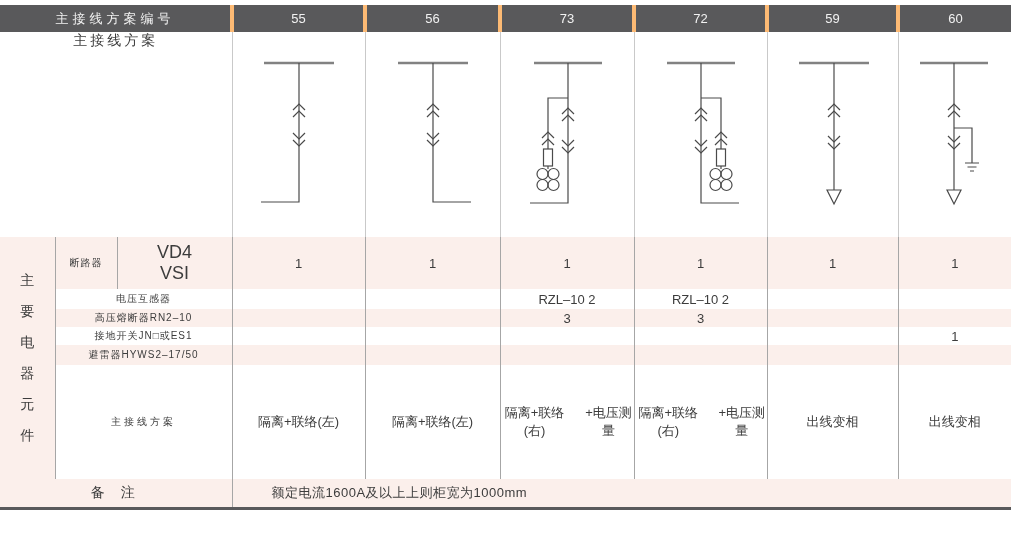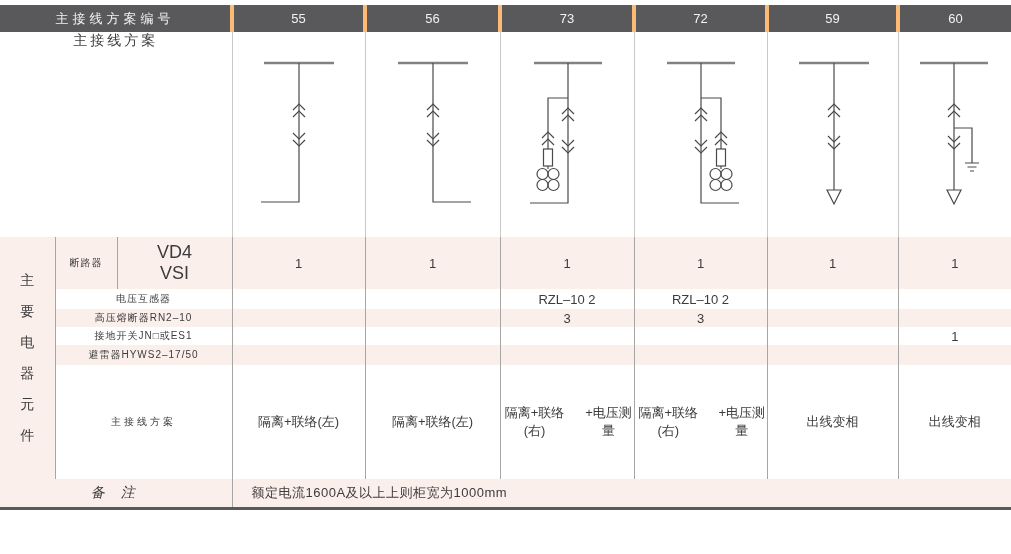--- a/index.html
+++ b/index.html
@@ -38,22 +38,22 @@
   td.comp-sub{font-size:18px;line-height:21px;}
   td.val{font-size:13px;}
   
   td.vert-label{background:transparent;}
   .vert-wrap{display:flex;flex-direction:column;align-items:center;justify-content:center;gap:13px;font-size:14px;}
   
   tr.circuit{height:114px;}
   .cn-wrap{display:flex;flex-direction:row;align-items:center;justify-content:center;gap:15px;height:114px;font-size:13px;}
   
   tr.remark{height:28px;}
-  td.remark-label{font-size:14px;letter-spacing:6px;font-style:italic;}
-  td.remark-text{text-align:left;padding-left:19px;font-size:13px;letter-spacing:0.5px;}
+  td.remark-label{font-size:14px;letter-spacing:6px;}
+  td.remark-text{text-align:left;padding-left:39px;font-size:13px;letter-spacing:0.5px;}
   .bottom-bar{width:1011px;height:3px;background:#59595b;}
 </style>
 </head>
 <body>
 
 <div class="page">
 <table class="scheme">
   <colgroup>
     <col style="width:55px">
         <col style="width:62px">

